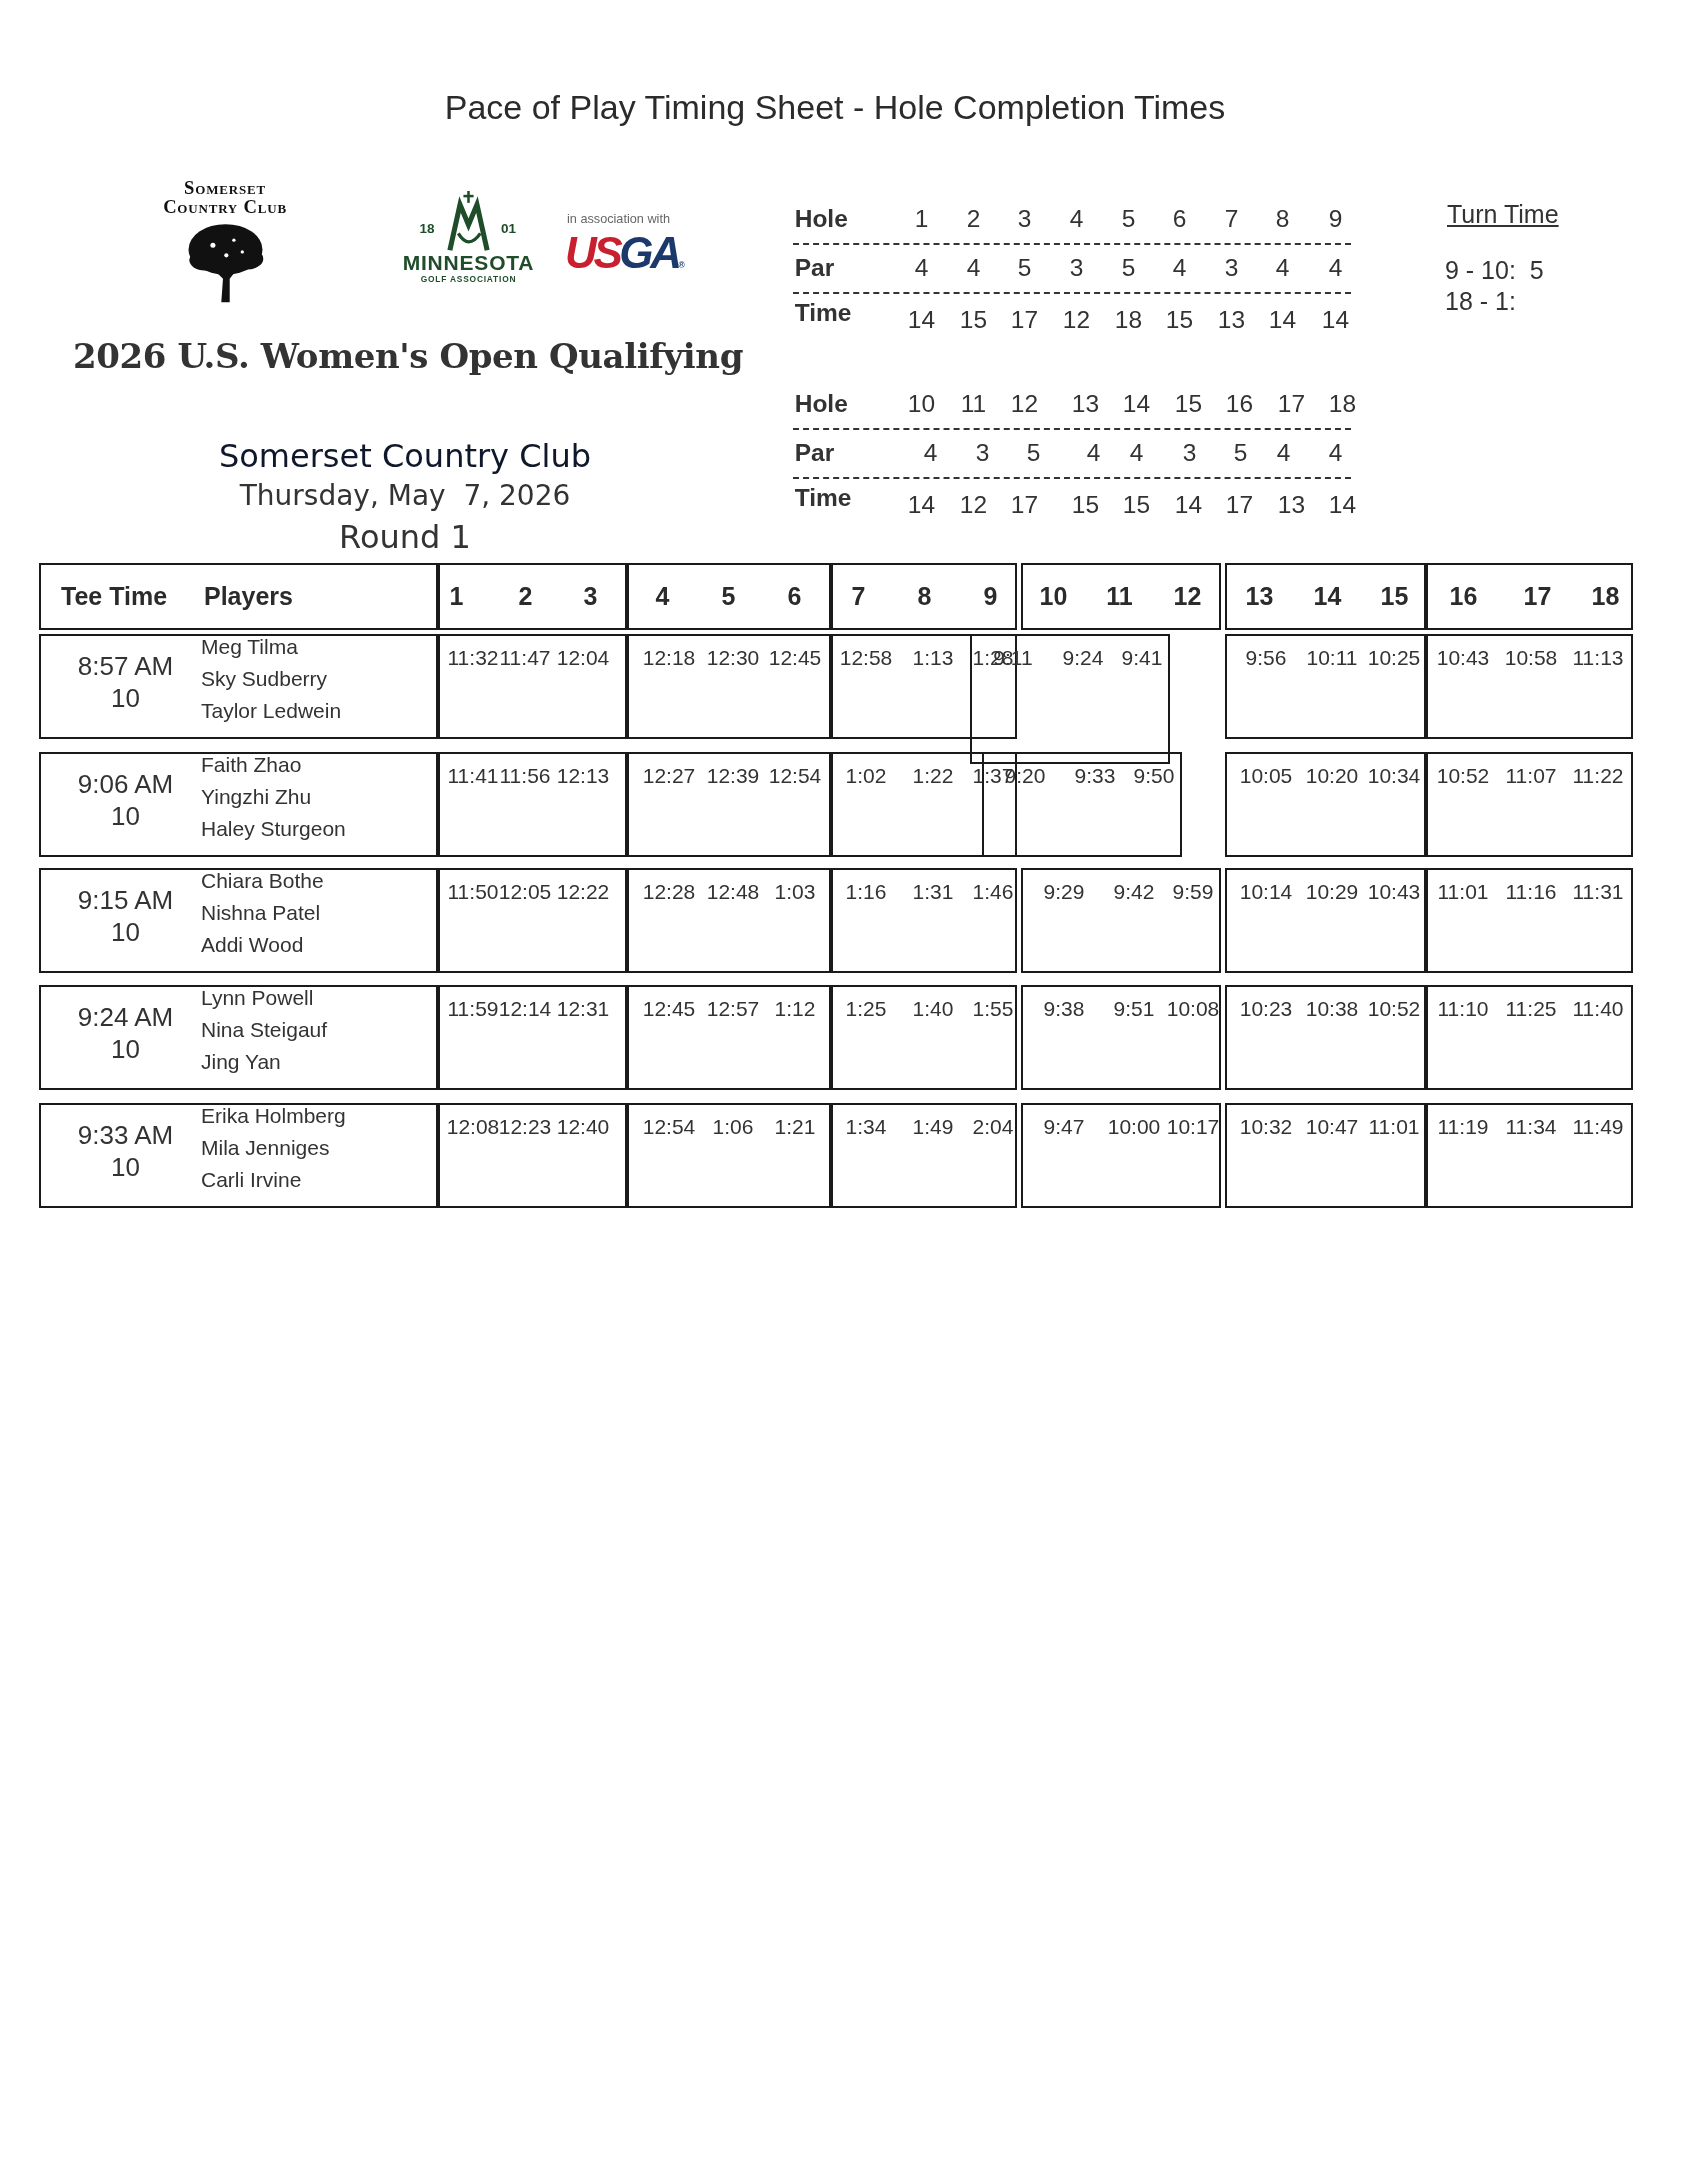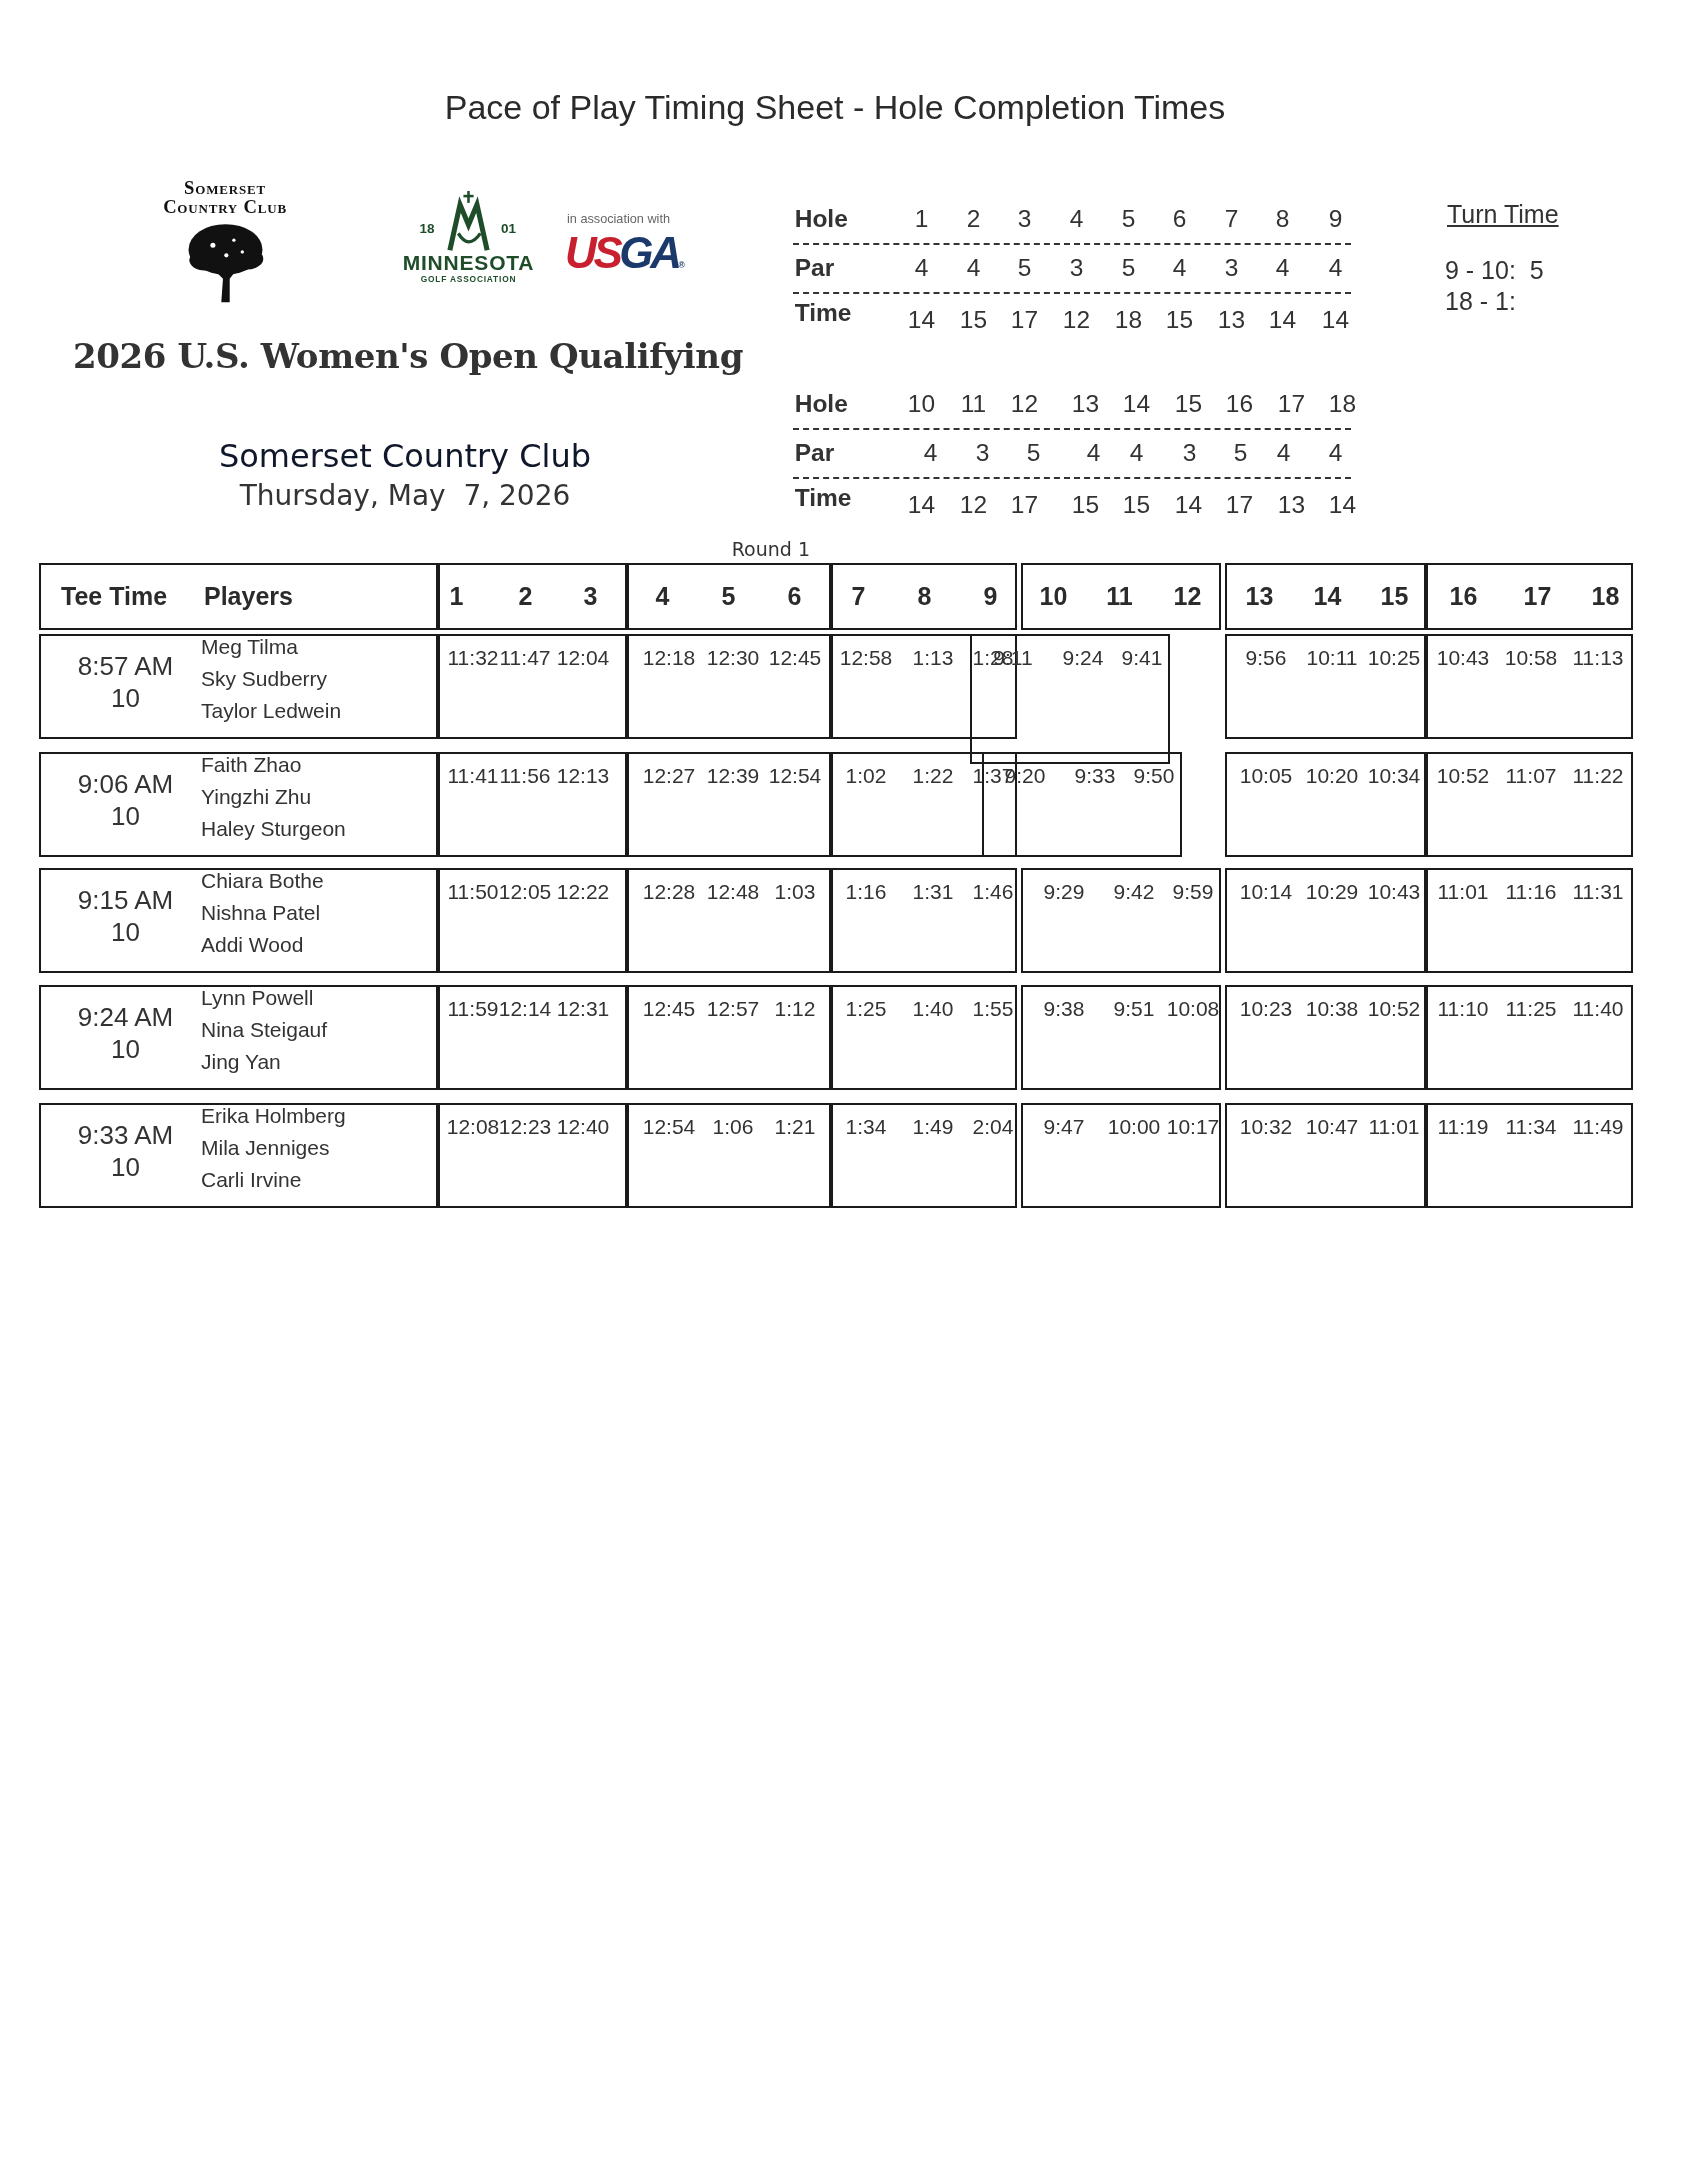--- a/index.html
+++ b/index.html
@@ -24,21 +24,21 @@
 
   #usga-assoc { left: 567px; top: 212px; font-size: 12.7px; color: #666; }
   #usga-logo { left: 565px; top: 228px; font-size: 44px; font-weight: bold; letter-spacing: -3.4px; line-height: 49px; font-style: italic; }
   #usga-logo .us { color: #c8202f; }
   #usga-logo .ga2 { color: #1b3a6b; }
   #usga-logo .reg { font-size: 8.4px; color: #1b3a6b; letter-spacing: 0; font-style: normal; }
 
   #event-title { left: 73px; top: 336px; font-family: "DejaVu Serif", serif; font-weight: bold; font-size: 34px; color: #333; letter-spacing: -0.4px; }
   #venue { left: 0; width: 810px; top: 437px; text-align: center; font-family: "DejaVu Sans", sans-serif; font-size: 32px; color: #0f172a; }
   #date { left: 0; width: 810px; top: 479px; text-align: center; font-family: "DejaVu Sans", sans-serif; font-size: 28px; color: #333; white-space: pre; }
-  #round { left: 0; width: 810px; top: 538px; text-align: right; font-family: "DejaVu Sans", sans-serif; font-size: 19px; color: #333; }
+  #round { left: 0; width: 810px; top: 518px; text-align: center; font-family: "DejaVu Sans", sans-serif; font-size: 32px; color: #333; }
 
   
   .hpt { position: absolute; left: 793px; width: 565px; }
   .hpt .row { position: relative; height: 34px; font-size: 24.5px; color: #333; }
   .hpt .lbl { position: absolute; left: 1.7px; font-weight: bold; }
   .hpt .v { position: absolute; width: 51px; text-align: center; margin-left: -25px; }
   .hpt .dash { height: 0; border-top: 2.5px dashed #333; width: 558px; margin: 4.2px 0 8.4px 0; }
 
   #turn-title { left: 1447px; top: 200px; font-size: 25px; text-decoration: underline; color: #333; }
   #turn-1 { left: 1445px; top: 256px; font-size: 25px; color: #333; white-space: pre; }

